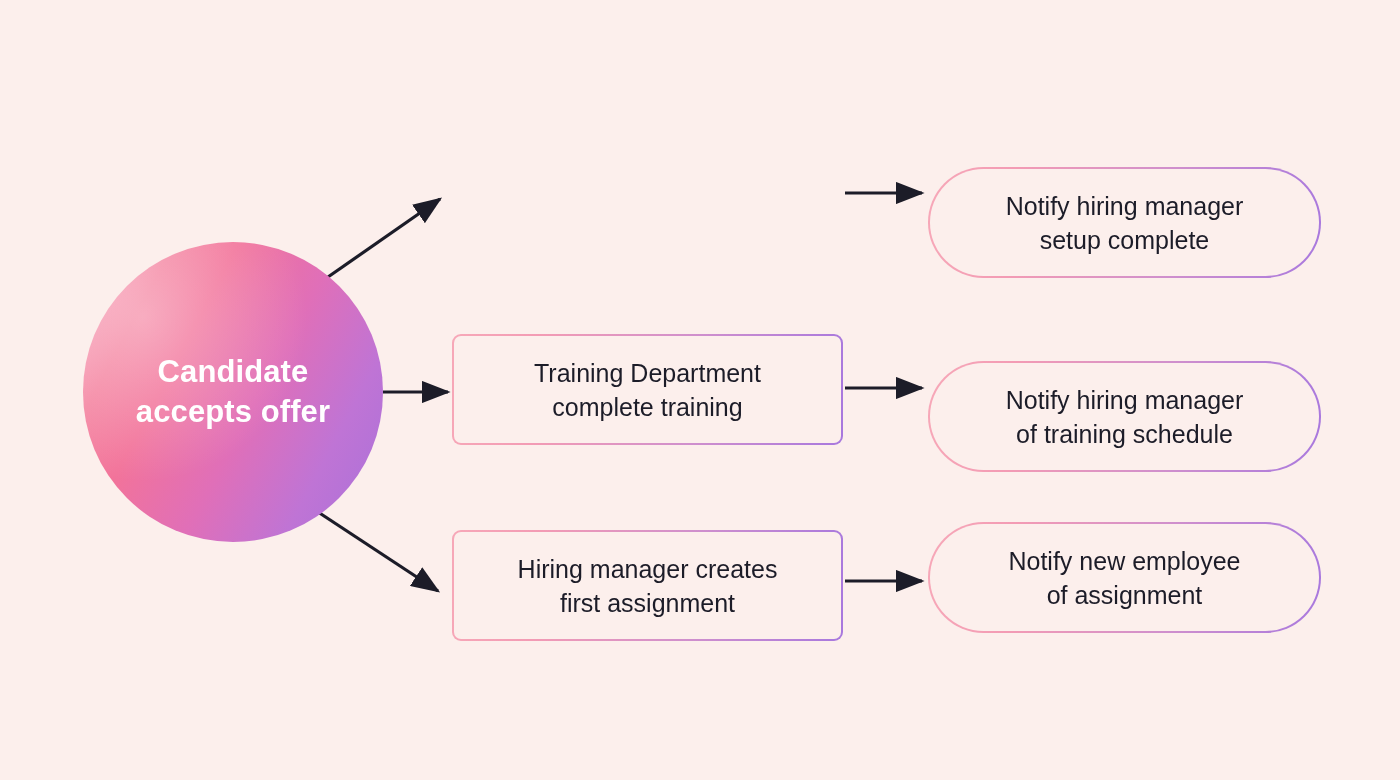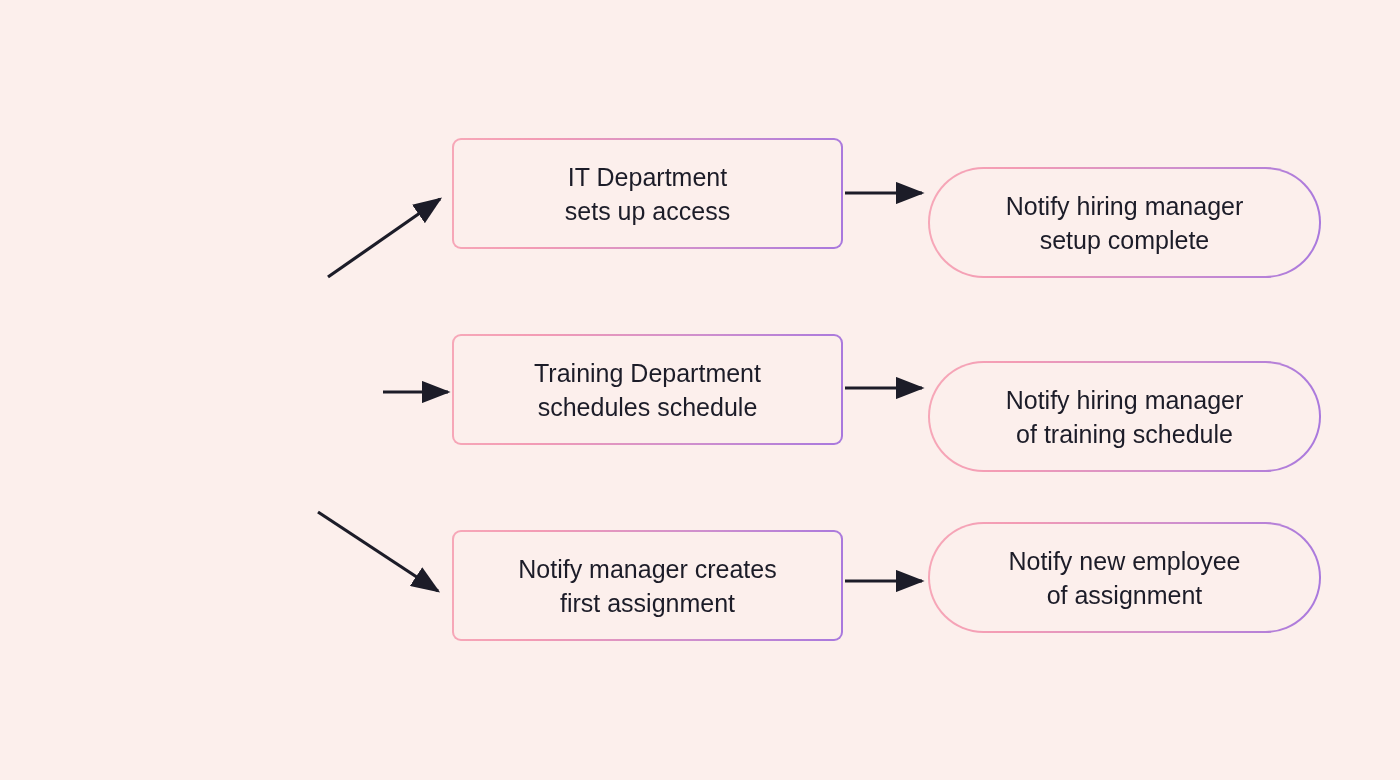--- a/index.html
+++ b/index.html
@@ -131,41 +131,41 @@
 
     <line x1="318" y1="512" x2="438" y2="591" stroke="#1c1c28" stroke-width="3.2" marker-end="url(#arrowhead)"></line>
 
     <line x1="845" y1="193" x2="922" y2="193" stroke="#1c1c28" stroke-width="3.2" marker-end="url(#arrowhead)"></line>
 
     <line x1="845" y1="388" x2="922" y2="388" stroke="#1c1c28" stroke-width="3.2" marker-end="url(#arrowhead)"></line>
 
     <line x1="845" y1="581" x2="922" y2="581" stroke="#1c1c28" stroke-width="3.2" marker-end="url(#arrowhead)"></line>
   </svg>
 
+  <div class="start-node">
+    <span class="start-node-label">Candidate
+accepts offer</span>
+  </div>
 
-  <div class="node grad-border rect-node col-mid row1-mid">
-    <span class="node-label">IT Department
-sets up access</span>
-  </div>
   <div class="node grad-border pill-node col-end r1-end">
     <span class="node-label">Notify hiring manager
 setup complete</span>
   </div>
 
   <div class="node grad-border rect-node col-mid row2-mid">
     <span class="node-label">Training Department
-schedules schedule</span>
+complete training</span>
   </div>
   <div class="node grad-border pill-node col-end r2-end">
     <span class="node-label">Notify hiring manager
 of training schedule</span>
   </div>
 
   <div class="node grad-border rect-node col-mid row3-mid">
-    <span class="node-label">Notify manager creates
+    <span class="node-label">Hiring manager creates
 first assignment</span>
   </div>
   <div class="node grad-border pill-node col-end r3-end">
     <span class="node-label">Notify new employee
 of assignment</span>
   </div>
 
 </div>
 
 </body></html>

